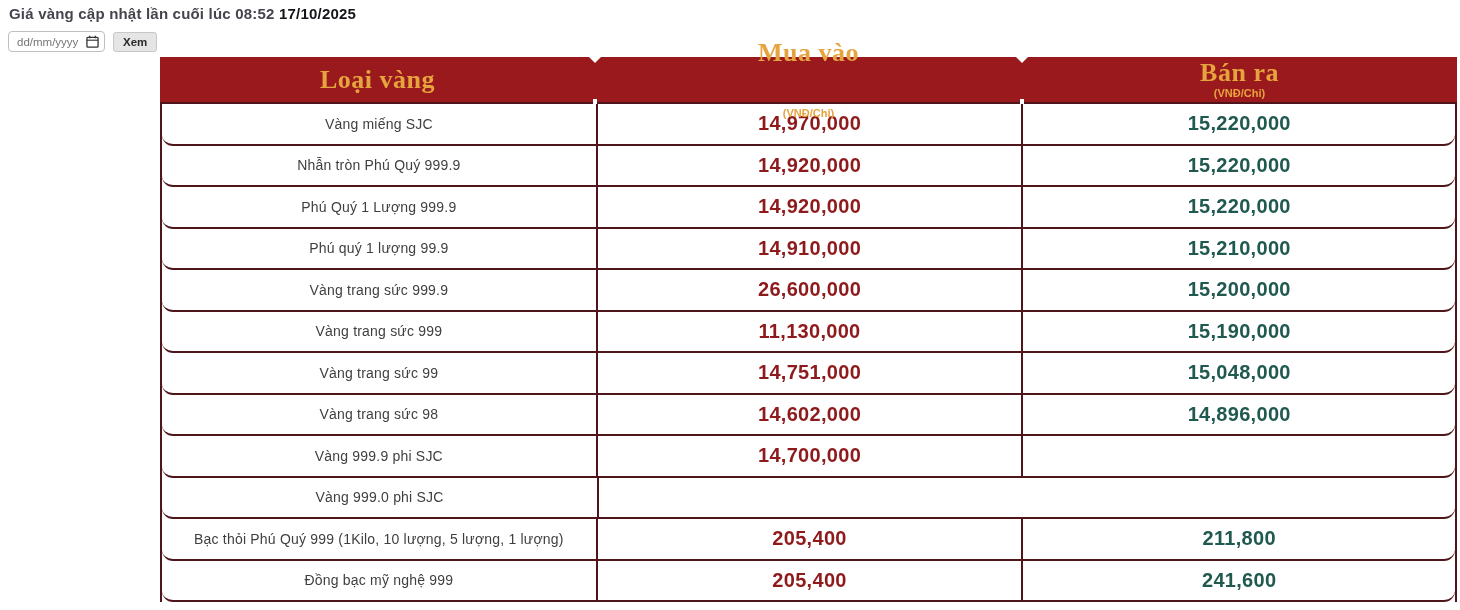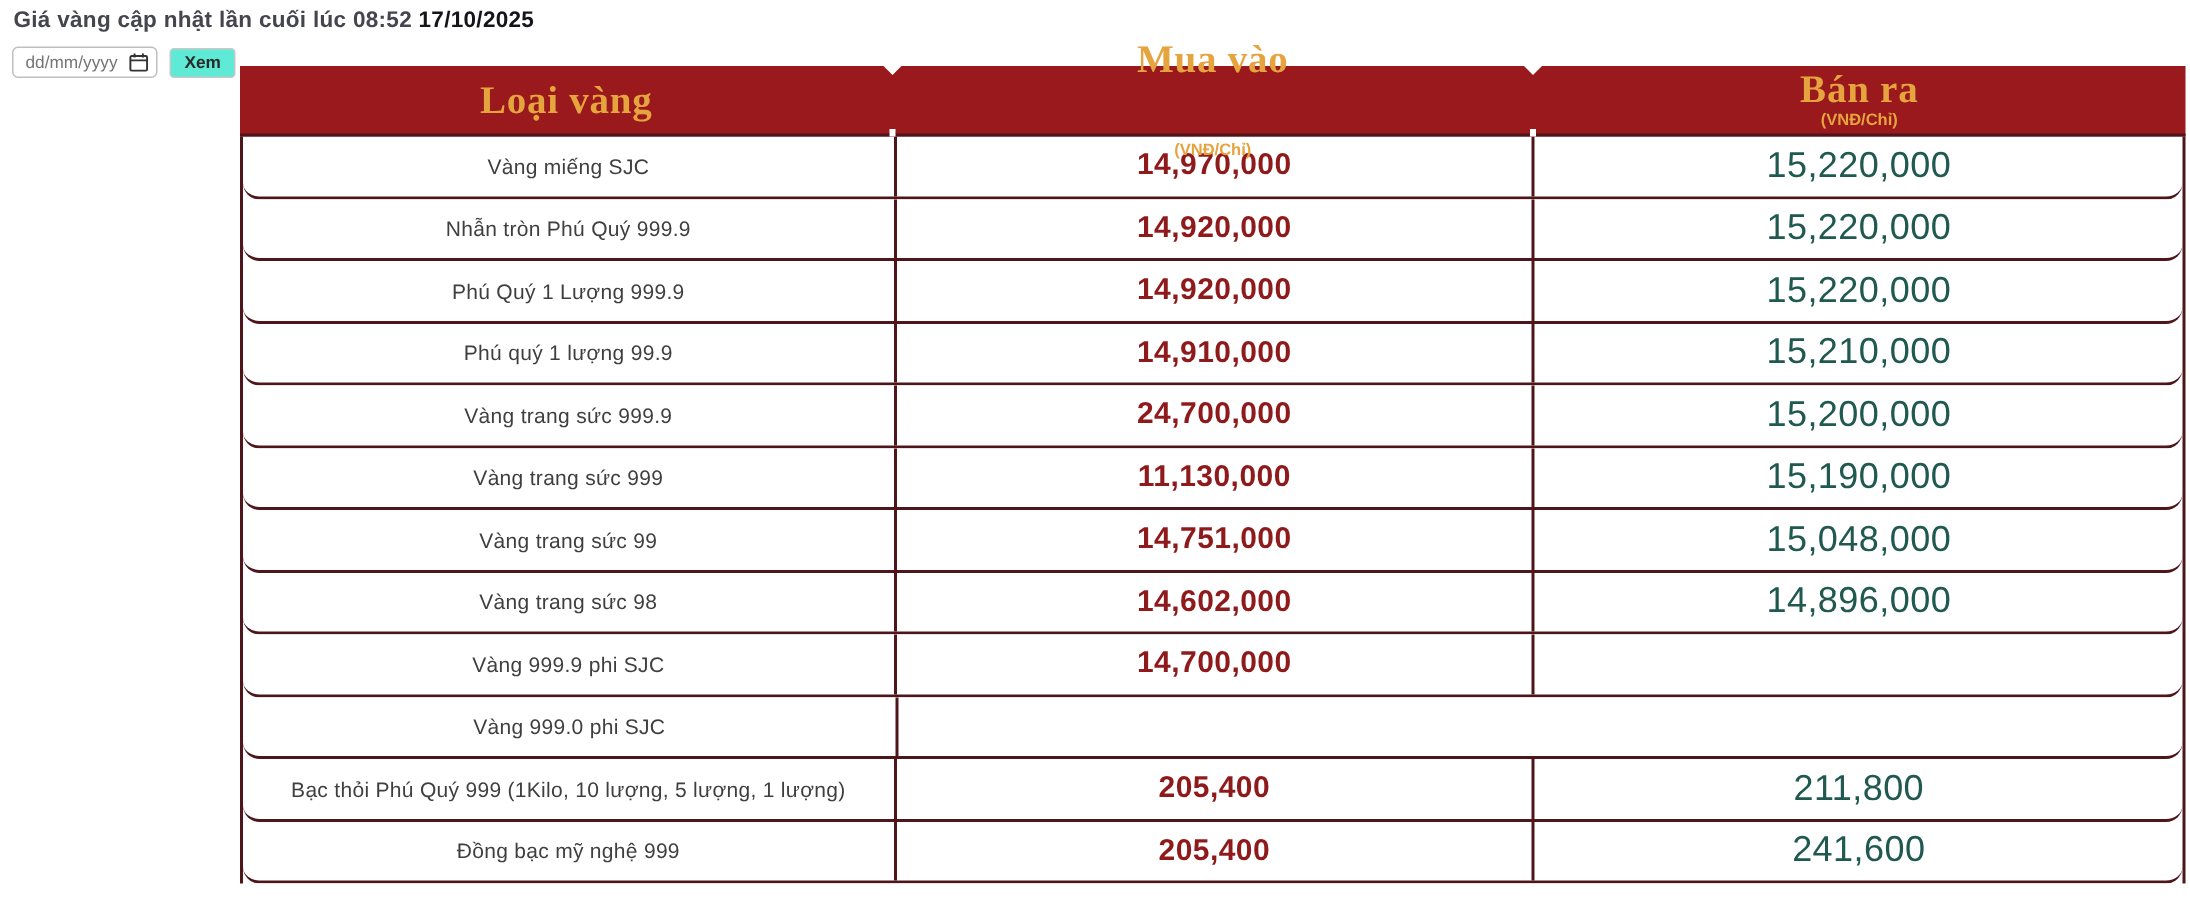--- a/index.html
+++ b/index.html
@@ -10,26 +10,26 @@
   .title-line { position:absolute; left:9px; top:5px; font-size:15px; letter-spacing:.2px;
                 color:#45454e; font-weight:600; white-space:nowrap; }
   .title-line .t-date { color:#14141a; font-weight:800; }
 
   .controls { position:absolute; left:8px; top:31px; display:flex; align-items:center; gap:8px; }
   .date-box { position:relative; width:97px; height:21px; }
   .date-box input { width:97px; height:21px; border:1px solid #bfbfbf; border-radius:4px;
                     font-size:11.5px; color:#555; padding:0 20px 0 8px;
                     font-family:"Liberation Sans", sans-serif; outline:none; }
   .cal-icon { position:absolute; right:6px; top:4px; width:13px; height:13px; }
-  .view-btn { height:20px; padding:0 9px; background:#5eead4; border:1px solid #c7c7c7;
+  .view-btn { height:20px; padding:0 9px; background:#e5e5e5; border:1px solid #c7c7c7;
               border-radius:3px; font-size:11.5px; font-weight:600; color:#2a2a2a;
               font-family:"Liberation Sans", sans-serif; cursor:pointer; }
 
   
-  .gold-table { position:absolute; left:160px; top:44px; width:1297px; }
+  .gold-table { position:absolute; left:160px; top:57px; width:1297px; }
 
   .t-head { position:relative; display:flex; height:47px; background:#9A191C;
             border-bottom:2px solid #4E161A; }
   .h-cell { display:flex; flex-direction:column; align-items:center; justify-content:center;
             color:#E5A43E; line-height:1; }
   .h-cell .h-label { font-size:26px; font-weight:700; letter-spacing:.5px;
                      font-family:"Liberation Serif", serif; }
   .h-cell .h-unit  { font-size:11px; font-weight:700; margin-top:2px;
                      font-family:"Liberation Sans", sans-serif; }
 
@@ -41,21 +41,21 @@
   .notch-bot { position:absolute; bottom:-2px; width:4px; height:5px; background:#ffffff; }
   .n1 { left:429px; } .n2 { left:856px; }
   .nb1 { left:433px; } .nb2 { left:860px; }
 
   .t-body { border-left:2px solid #4E161A; border-right:2px solid #4E161A; background:#fff; }
   .t-row { display:flex; height:41.5px; border-bottom:2px solid #4E161A;border-radius:11px; }
   .cell { display:flex; align-items:center; justify-content:center; }
   .cell + .cell { border-left:2px solid #4E161A; }
   .cell.name { font-size:14px; color:#3F3F3F; letter-spacing:.2px; text-align:center; padding:0 10px; }
   .cell.buy  { font-size:20px; font-weight:700; color:#8E1A1C; letter-spacing:.3px; }
-  .cell.sell { font-size:24px; font-weight:400; color:#20594F; letter-spacing:.3px; }
+  .cell.sell { font-size:20px; font-weight:700; color:#20594F; letter-spacing:.3px; }
 </style>
 </head>
 <body>
 
 <div class="title-line">
   <span>Giá vàng cập nhật lần cuối lúc</span>
   <span>08:52</span>
   <span class="t-date">17/10/2025</span>
 </div>
 
@@ -111,21 +111,21 @@
     </div>
 
     <div class="t-row">
       <div class="cell name c1">Phú quý 1 lượng 99.9</div>
       <div class="cell buy c2">14,910,000</div>
       <div class="cell sell c3">15,210,000</div>
     </div>
 
     <div class="t-row">
       <div class="cell name c1">Vàng trang sức 999.9</div>
-      <div class="cell buy c2">24,700,000</div>
+      <div class="cell buy c2">26,600,000</div>
       <div class="cell sell c3">15,200,000</div>
     </div>
 
     <div class="t-row">
       <div class="cell name c1">Vàng trang sức 999</div>
       <div class="cell buy c2">11,130,000</div>
       <div class="cell sell c3">15,190,000</div>
     </div>
 
     <div class="t-row">

